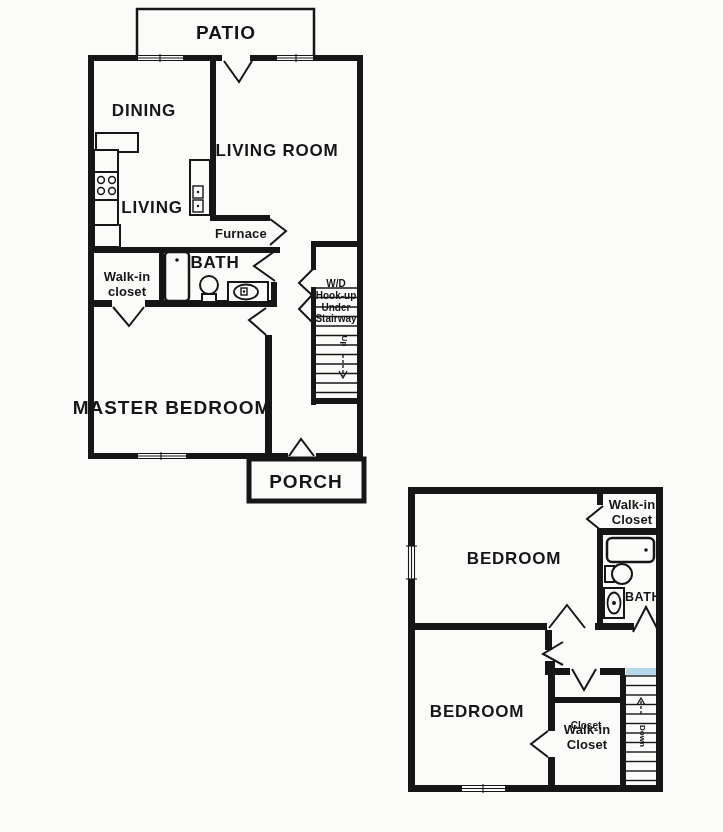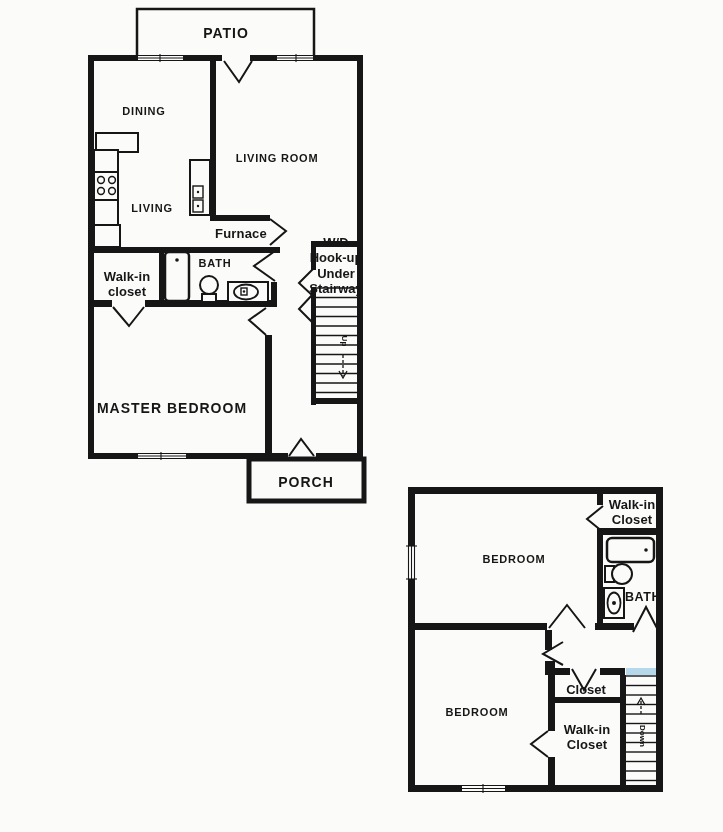--- a/index.html
+++ b/index.html
@@ -23,27 +23,27 @@
   .win{stroke:var(--wall);stroke-width:1.1;}
   .door{stroke:var(--wall);stroke-width:2;fill:none;stroke-linejoin:miter;}
   .dash{stroke:var(--wall);stroke-width:1.3;fill:none;stroke-dasharray:3 2;}
   .arrow{stroke:var(--wall);stroke-width:1.3;fill:none;}
   .lbl{
     position:absolute;transform:translate(-50%,-50%);
     font-weight:bold;color:var(--wall);text-align:center;
     white-space:pre-line;line-height:1.18;letter-spacing:.4px;
   }
   .rot{transform:translate(-50%,-50%) rotate(90deg);}
-  .s14{font-size:14px;letter-spacing:1px;}
-  .s13{font-size:11px;letter-spacing:.8px;}
+  .s14{font-size:19px;letter-spacing:1px;}
+  .s13{font-size:17px;letter-spacing:.8px;}
   .s12{font-size:12.5px;letter-spacing:.6px;}
   .s9{font-size:13px;letter-spacing:.2px;}
   .s85{font-size:13px;letter-spacing:.1px;}
   .s8{font-size:8px;letter-spacing:.1px;}
-  .s75{font-size:13px;letter-spacing:0;}
+  .s75{font-size:10px;letter-spacing:0;margin-top:36px;}
 </style>
 </head>
 <body>
 
 <div class="canvas">
 
 <svg width="723" height="832" viewBox="0 0 723 832">
 
   <g>
 
@@ -249,21 +249,21 @@
       <line class="tread" x1="626" y1="771" x2="656" y2="771"></line>
       <line class="tread" x1="626" y1="780.5" x2="656" y2="780.5"></line>
       <polyline class="arrow" points="637,705 641,698 645,705"></polyline>
       <line class="dash" x1="641" y1="701" x2="641" y2="715"></line>
     </g>
   </g>
 </svg>
 
 <div class="lbl s14" style="left:226px;top:33px">PATIO</div>
 <div class="lbl s13" style="left:144px;top:111px">DINING</div>
-<div class="lbl s13" style="left:277px;top:158px">LIVING ROOM</div>
+<div class="lbl s13" style="left:277px;top:151px">LIVING ROOM</div>
 <div class="lbl s13" style="left:152px;top:208px">LIVING</div>
 <div class="lbl s9" style="left:241px;top:234px">Furnace</div>
 <div class="lbl s13" style="left:215px;top:263px">BATH</div>
 <div class="lbl s85" style="left:127px;top:284px">Walk-in
 closet</div>
 <div class="lbl s75" style="left:336px;top:266px">W/D
 Hook-up
 Under
 Stairway</div>
 <div class="lbl s14" style="left:172px;top:408px">MASTER BEDROOM</div>

